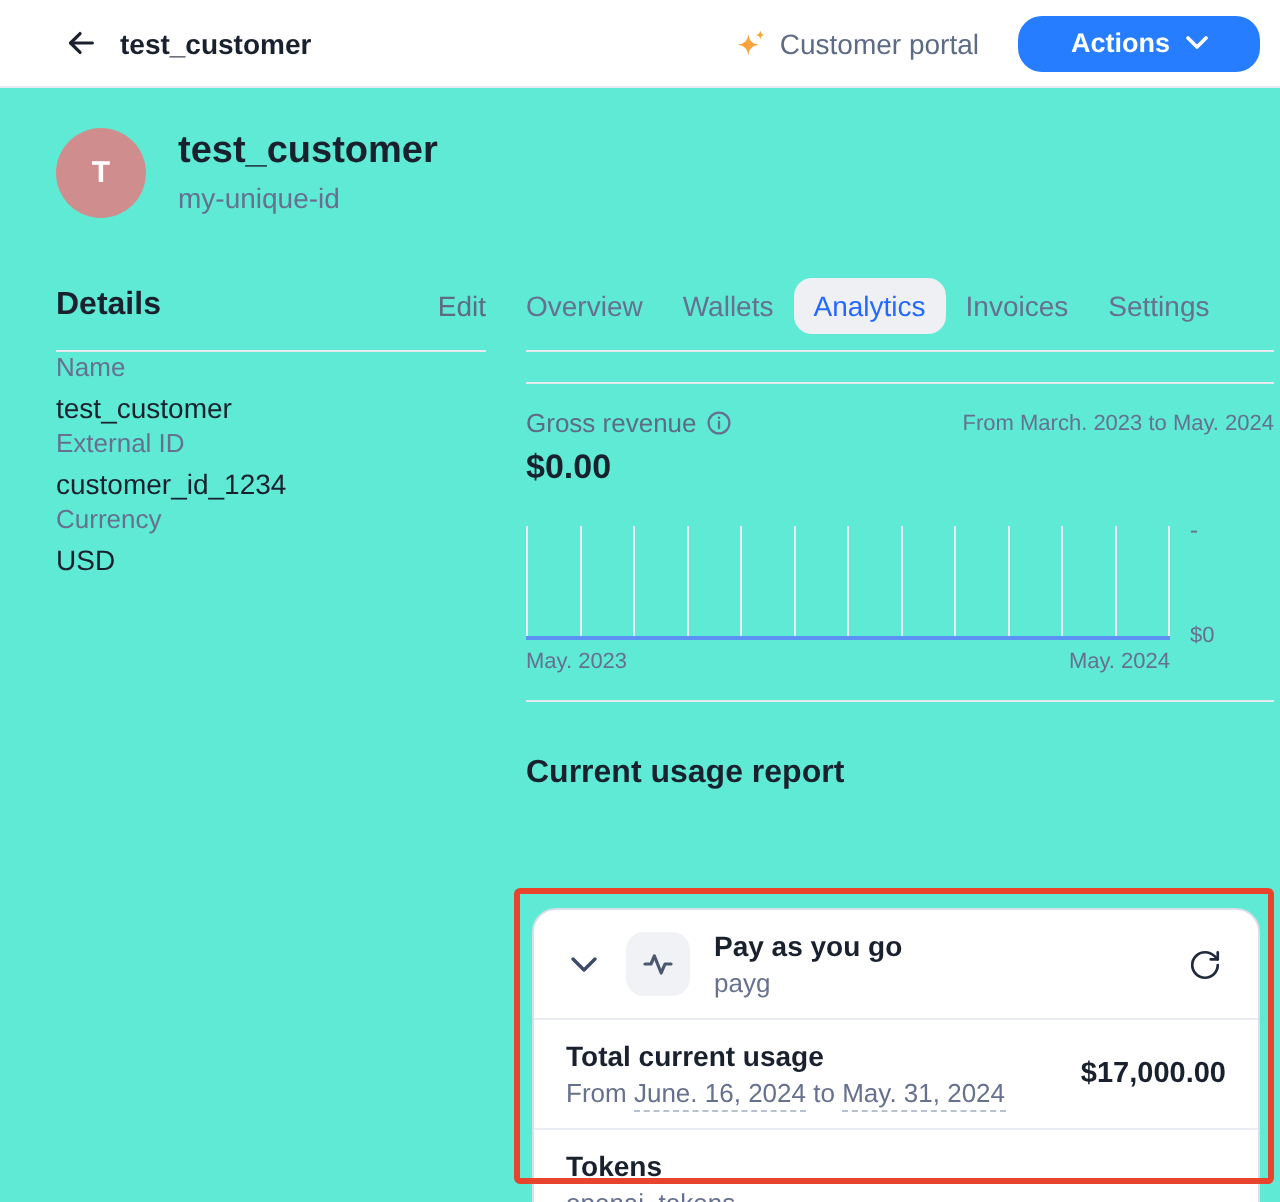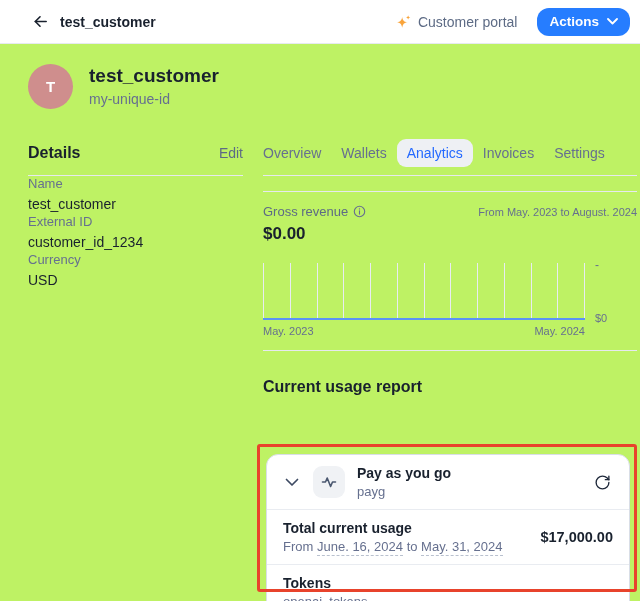--- a/index.html
+++ b/index.html
@@ -1,30 +1,30 @@
 <!DOCTYPE html>
 <html><head>
 <meta charset="utf-8">
 <style>
   * { margin:0; padding:0; box-sizing:border-box; }
   html,body { background:#fff; }
   body { font-family:"Liberation Sans","DejaVu Sans",sans-serif; color:#19212e; }
-  .page { position:relative; width:640px; height:601px; background:#bef264; overflow:hidden; }
+  .page { position:relative; width:640px; height:601px; background:#5eead4; overflow:hidden; }
 
   
   .topbar { position:absolute; top:0; left:0; width:640px; height:44px;
             border-bottom:1px solid #e7eaf0; display:flex; align-items:center; background:#fff; }
   .back-btn { margin-left:28px; width:24px; height:24px; border:none; background:none; cursor:pointer;
               display:flex; align-items:center; justify-content:center; }
   .topbar-title { margin-left:8px; font-size:14px; font-weight:700; color:#19212e; }
   .topbar-right { margin-left:auto; display:flex; align-items:center; margin-right:10px; }
   .portal-link { display:flex; align-items:center; gap:7px; font-size:14px; color:#5d6b85; cursor:pointer;
                  padding:4px 8px; border-radius:8px; background:none; border:none; font-family:inherit; }
   .actions-btn { margin-left:12px; display:flex; align-items:center; gap:8px; background:#267dff; color:#fff;
-                 border:none; border-radius:12px; padding:6px 12px 7px; font-size:13.5px; font-weight:700;
+                 border:none; border-radius:12px; padding:6px 26px 7px; font-size:13.5px; font-weight:700;
                  font-family:inherit; cursor:pointer; }
 
   
   .profile { position:absolute; top:64px; left:28px; display:flex; align-items:center; gap:16px; }
   .avatar { width:45px; height:45px; border-radius:50%; background:#cf8e8d; color:#fff;
             display:flex; align-items:center; justify-content:center; font-size:15px; font-weight:700; }
   .profile-name { font-size:19px; font-weight:700; color:#19212e; line-height:24px; }
   .profile-sub { font-size:14px; color:#66708f; line-height:19px; margin-top:2px; }
 
   hr.divider { border:none; height:1px; background:#e6e9ef; }
@@ -170,21 +170,21 @@
       <span class="metric-label">
         <span>Gross revenue</span>
         <span>
           <svg width="13" height="13" viewBox="0 0 14 14" fill="none" stroke="#66708f" stroke-width="1.2" stroke-linecap="round">
             <circle cx="7" cy="7" r="5.6"></circle>
               <line x1="7" y1="6.3" x2="7" y2="9.8"></line>
               <circle cx="7" cy="4.2" r="0.7" fill="#66708f" stroke="none"></circle>
           </svg>
         </span>
       </span>
-      <span class="metric-range">From May. 2023 to August. 2024</span>
+      <span class="metric-range">From March. 2023 to May. 2024</span>
     </div>
     <div class="metric-value">$0.00</div>
 
     <div class="chart-wrap">
       <div class="chart-grid"></div>
       <div class="chart-baseline"></div>
       <span class="y-top">-</span>
       <span class="y-bottom">$0</span>
     </div>
     <div class="x-labels">

